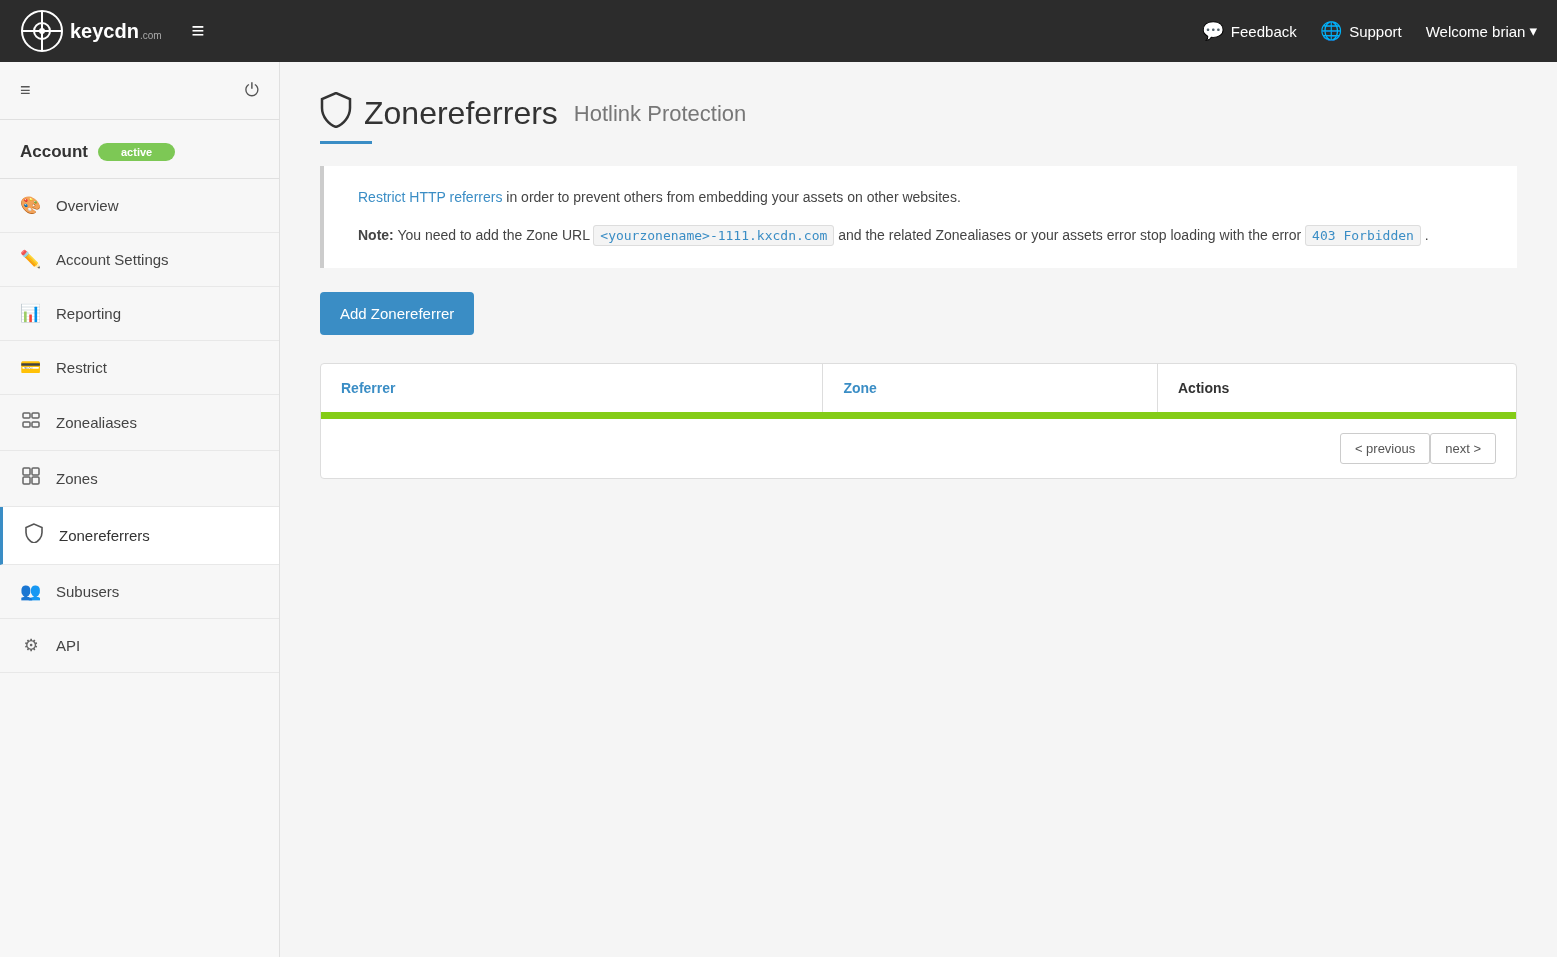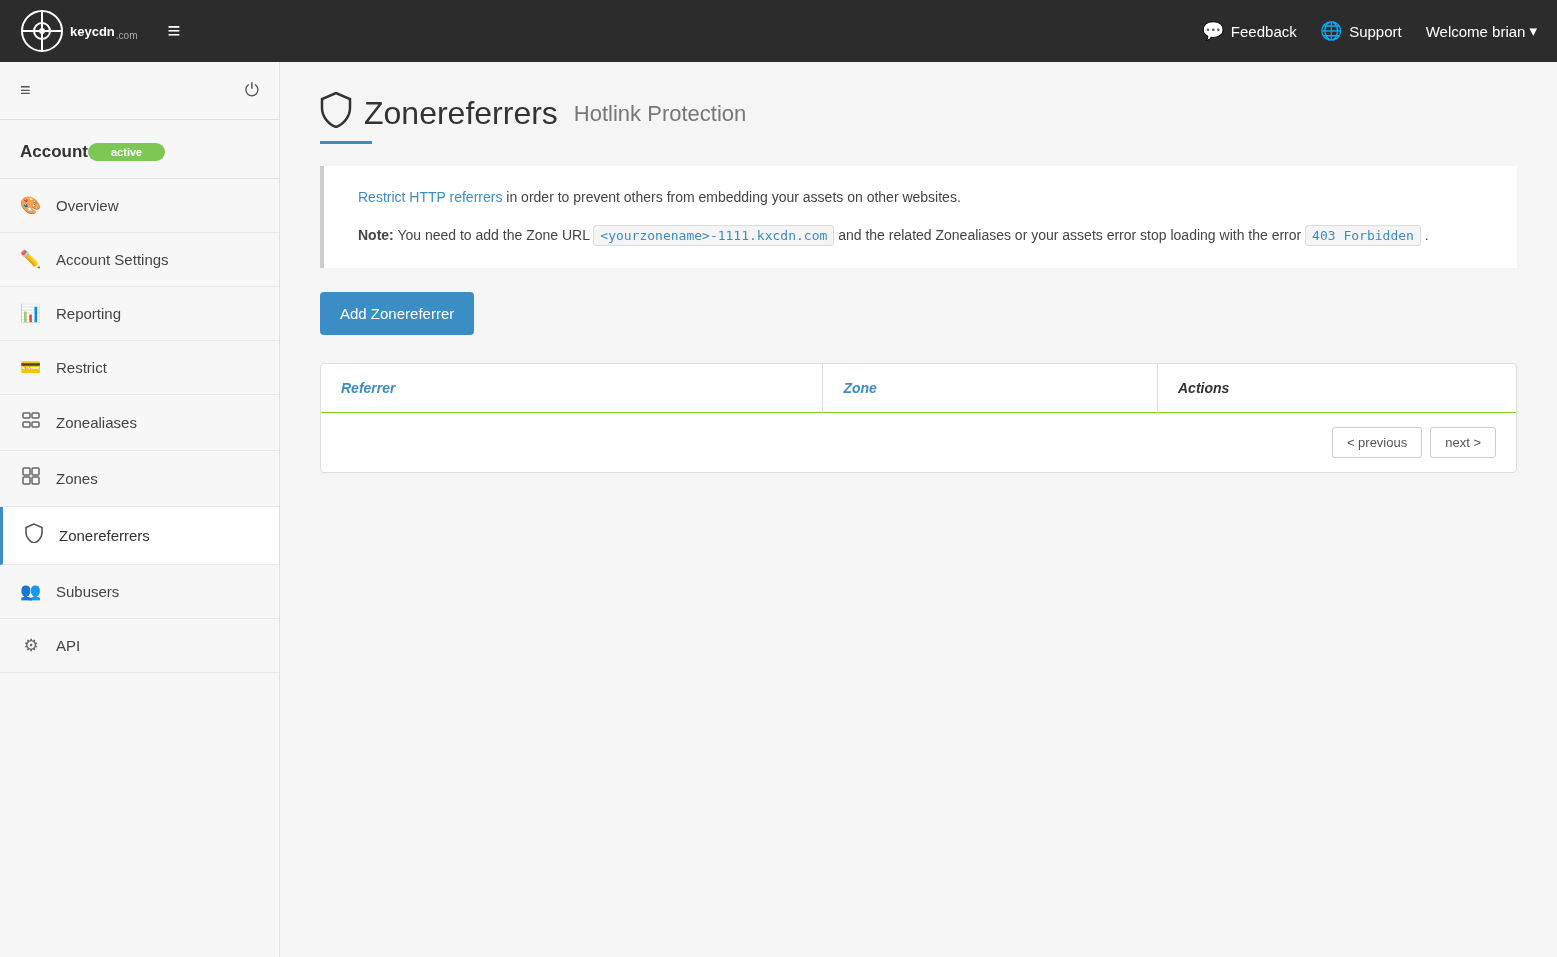--- a/index.html
+++ b/index.html
@@ -84,20 +84,21 @@
     .sidebar-menu-icon, .sidebar-power-icon {
       font-size: 18px;
       color: #555;
       cursor: pointer;
     }
     .account-section {
       padding: 22px 20px 16px 20px;
       border-bottom: 1px solid #e0e0e0;
       display: flex;
       align-items: center;
+      gap: 10px;
     }
     .account-label {
       font-size: 17px;
       font-weight: 600;
       color: #333;
     }
     .active-badge {
       background: #7dc855;
       color: #fff;
       font-size: 11px;
@@ -216,43 +217,41 @@
       background: #fff;
       border: 1px solid #ddd;
       border-radius: 4px;
       overflow: hidden;
     }
     .data-table {
       width: 100%;
       border-collapse: collapse;
     }
     .data-table thead tr {
-      border-bottom: 1px solid #84cc16;
-      font-style: italic;
+      border-bottom: 7px solid #84cc16;
     }
     .data-table th {
       padding: 16px 20px;
       text-align: left;
       font-size: 14px;
       font-weight: 600;
       color: #3a8dc5;
     }
     .data-table th.actions-col {
       color: #333;
     }
     .col-referrer { width: 42%; border-right: 1px solid #ddd; }
     .col-zone { width: 28%; border-right: 1px solid #ddd; }
     .col-actions { width: 30%; }
 
     
     .pagination-row {
       display: flex;
       justify-content: flex-end;
       padding: 14px 20px;
-      gap: 8px;
     }
     .pagination-btn {
       background: #fff;
       border: 1px solid #ccc;
       color: #555;
       padding: 7px 14px;
       border-radius: 3px;
       font-size: 13px;
       cursor: pointer;
     }
@@ -262,21 +261,21 @@
 
 <nav class="top-nav">
   <div class="logo">
     <svg class="logo-icon" viewBox="0 0 44 44" fill="none" xmlns="http://www.w3.org/2000/svg">
       <circle cx="22" cy="22" r="20" stroke="white" stroke-width="2" fill="none"></circle>
       <circle cx="22" cy="22" r="8" stroke="white" stroke-width="2" fill="none"></circle>
       <line x1="22" y1="2" x2="22" y2="42" stroke="white" stroke-width="2"></line>
       <line x1="2" y1="22" x2="42" y2="22" stroke="white" stroke-width="2"></line>
       <circle cx="22" cy="22" r="3" fill="white"></circle>
     </svg>
-    <span style="color:#fff;font-size:13px;font-weight:700;">keycdn</span>
+    <span style="color:#fff;font-size:20px;font-weight:700;">keycdn</span>
     <span style="color:#aaa;font-size:10px;margin-top:8px;margin-left:1px;">.com</span>
   </div>
   <span class="hamburger-icon">≡</span>
   <div class="top-nav-right">
     <a class="nav-link">
       <span class="icon">💬</span>
       <span>Feedback</span>
     </a>
     <a class="nav-link">
       <span class="icon">🌐</span>

